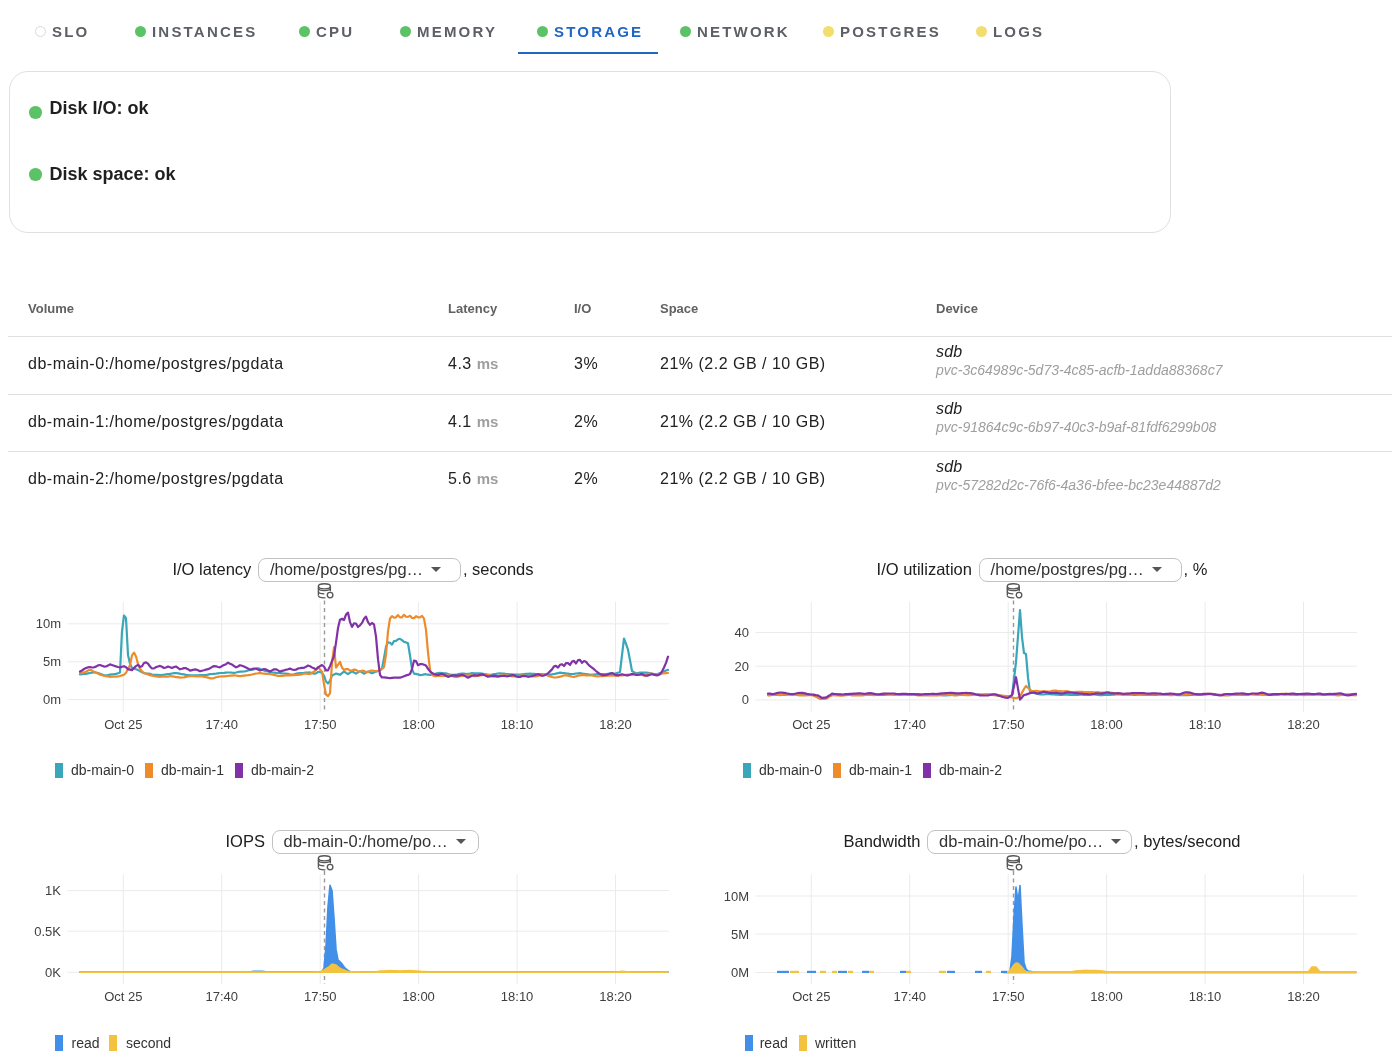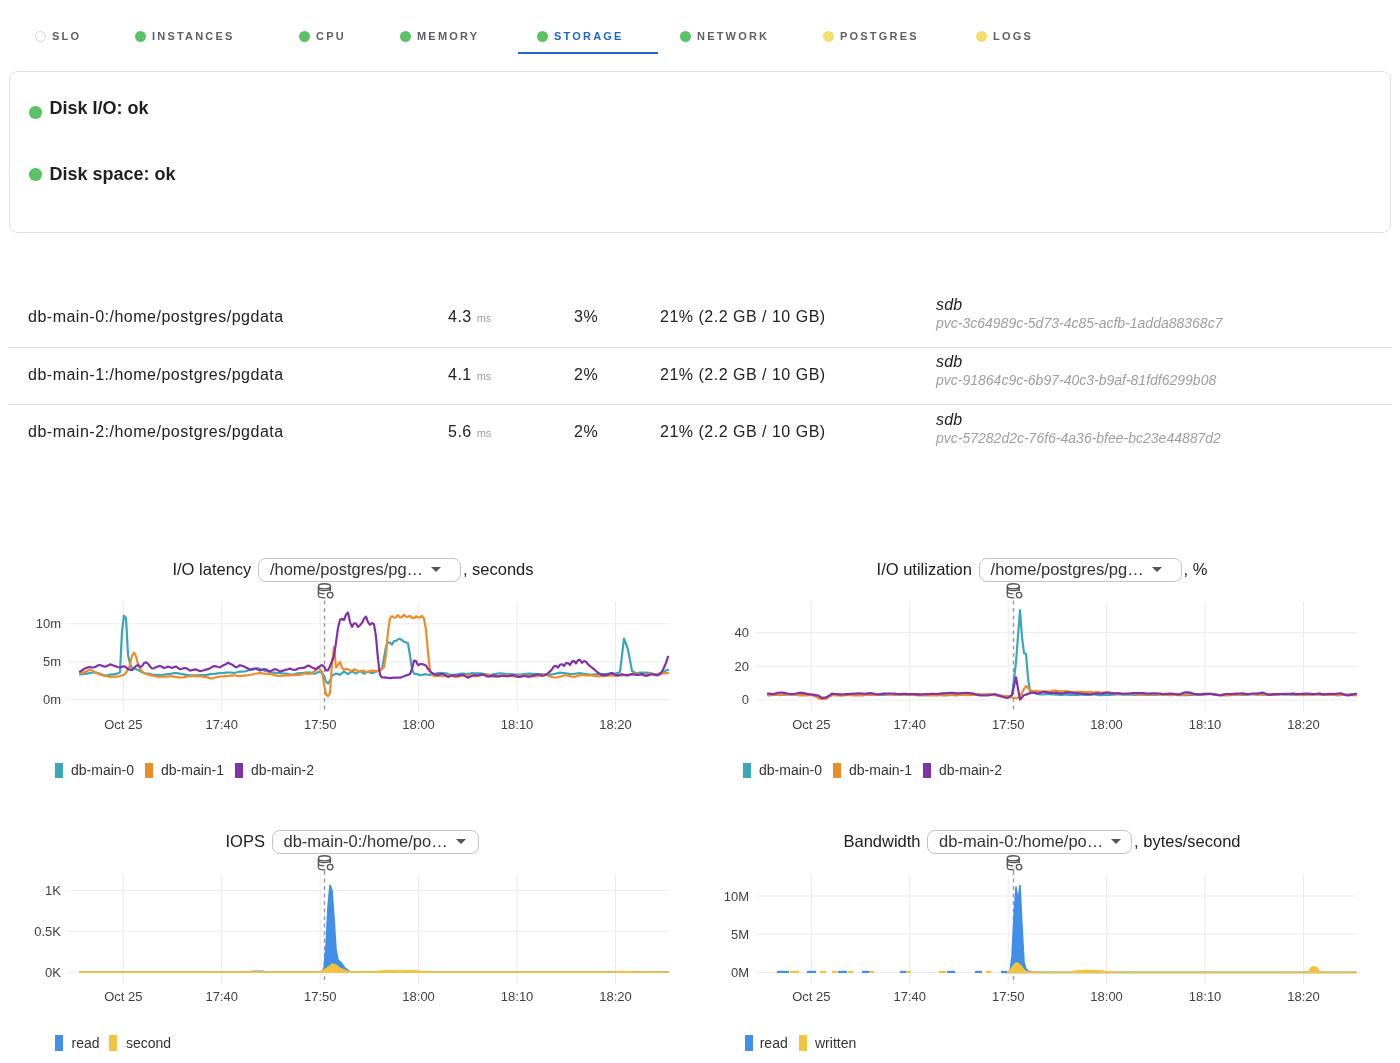--- a/index.html
+++ b/index.html
@@ -1,36 +1,36 @@
 <!DOCTYPE html>
 <html><head><meta charset="utf-8"><style>
 * { margin:0; padding:0; box-sizing:border-box; }
 html,body { width:1400px; height:1063px; background:#fff; font-family:"Liberation Sans",sans-serif; position:relative; overflow:hidden; }
-.tab { position:absolute; top:20px; height:22px; display:flex; align-items:flex-end; font-size:11px; font-weight:700; letter-spacing:2.2px; color:#5c6065; white-space:nowrap; }
+.tab { position:absolute; top:20px; height:22px; display:flex; align-items:center; font-size:15px; font-weight:700; letter-spacing:2.2px; color:#5c6065; white-space:nowrap; }
 .tab.active { color:#2066c4; }
 .underline { position:absolute; left:518px; top:51.5px; width:140px; height:2.5px; background:#2066c4; }
 .dot { width:11px; height:11px; border-radius:50%; margin-right:6px; flex:none; }
 .dot.green { background:#5cc266; }
 .dot.yellow { background:#f3dd6d; }
 .dot.hollow { background:#fff; border:1.5px solid #d9d9d9; }
-.card { position:absolute; left:9px; top:71px; width:1382px; height:162px; border:1px solid #e0e0e0; border-radius:8px; }
+.card { position:absolute; left:9px; top:71px; width:1162px; height:162px; border:1px solid #e0e0e0; border-radius:19px; }
 .cond { position:absolute; left:39.5px; font-size:18px; line-height:18px; font-weight:700; color:#1f1f1f; white-space:nowrap; }
 .csub { position:absolute; left:39.5px; font-size:19px; line-height:19px; color:#9b9b9b; white-space:nowrap; }
 .csub b { color:#3a72cd; font-weight:400; }
 .cdot { position:absolute; left:19.2px; width:12.5px; height:12.5px; border-radius:50%; background:#5cc266; }
 .tbl { position:absolute; left:8px; top:290px; width:1384px; font-size:16px; color:#212121; }
 .tbl span { white-space:nowrap; }
 .thead { position:relative; height:47px; border-bottom:1px solid #e0e0e0; font-size:13px; font-weight:700; color:#616161; }
 .thead > span, .trow > span { position:absolute; }
 .thead > span { top:11px; }
 .trow { position:relative; height:57.5px; border-bottom:1px solid #e0e0e0; letter-spacing:0.5px; }
 .trow:last-child { border-bottom:none; }
 .c1 { left:20px; } .c2 { left:440px; } .c3 { left:566px; } .c4 { left:652px; } .c5 { left:928px; }
 .trow > .c1, .trow > .c2, .trow > .c3, .trow > .c4 { top:19px; line-height:16px; }
-.ms { font-size:11px; color:#9e9e9e; letter-spacing:0; }
+.ms { font-size:15px; color:#9e9e9e; letter-spacing:0;font-weight:bold; }
 .trow > .c5 { top:6.5px;font-style:italic; }
 .sdb { display:block; line-height:16px; letter-spacing:0.2px; }
 .pvc { display:block; font-size:14px; line-height:14px; color:#9e9e9e; margin-top:3.3px; letter-spacing:0; }
 .ctitle { position:absolute; height:25px; display:flex; align-items:center; justify-content:center; }
 .ct { font-size:16.5px; color:#202020; white-space:pre; }
 .csel { height:24px; border:1px solid #c2c2c2; border-radius:8px; display:inline-flex; align-items:center; justify-content:space-between; padding:0 26px 0 11px; margin:0 2px; flex:none; }
 .cseltxt { font-size:16.5px; color:#333; white-space:nowrap; }
 .caret { width:0; height:0; border-left:5px solid transparent; border-right:5px solid transparent; border-top:5px solid #555; margin-left:8px; }
 .lgm { position:absolute; width:8px; height:15.5px; }
 .lgt { position:absolute; font-size:14px; line-height:16px; color:#333; }
@@ -69,20 +69,27 @@
     <span>LOGS</span>
   </div>
 <div class="underline"></div>
 <div class="card">
   <div class="cdot" style="top:34.2px"></div>
   <div class="cond" style="top:27.1px">Disk I/O: ok</div>
   <div class="cdot" style="top:96.2px"></div>
   <div class="cond" style="top:93.2px">Disk space: ok</div>
 </div>
 <div class="tbl">
+    <div class="thead">
+      <span class="c1">Volume</span>
+      <span class="c2">Latency</span>
+      <span class="c3">I/O</span>
+      <span class="c4">Space</span>
+      <span class="c5">Device</span>
+    </div>
     <div class="trow">
       <span class="c1">db-main-0:/home/postgres/pgdata</span>
       <span class="c2">4.3 <span class="ms">ms</span></span>
       <span class="c3">3%</span>
       <span class="c4">21% (2.2 GB / 10 GB)</span>
       <span class="c5">
         <span class="sdb">sdb</span>
         <span class="pvc">pvc-3c64989c-5d73-4c85-acfb-1adda88368c7</span>
       </span>
     </div>

